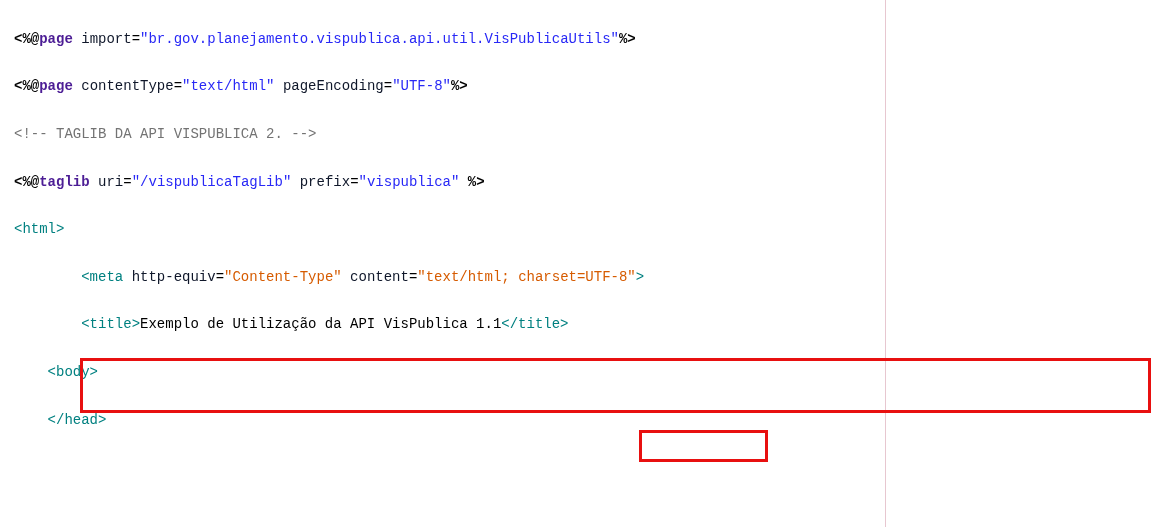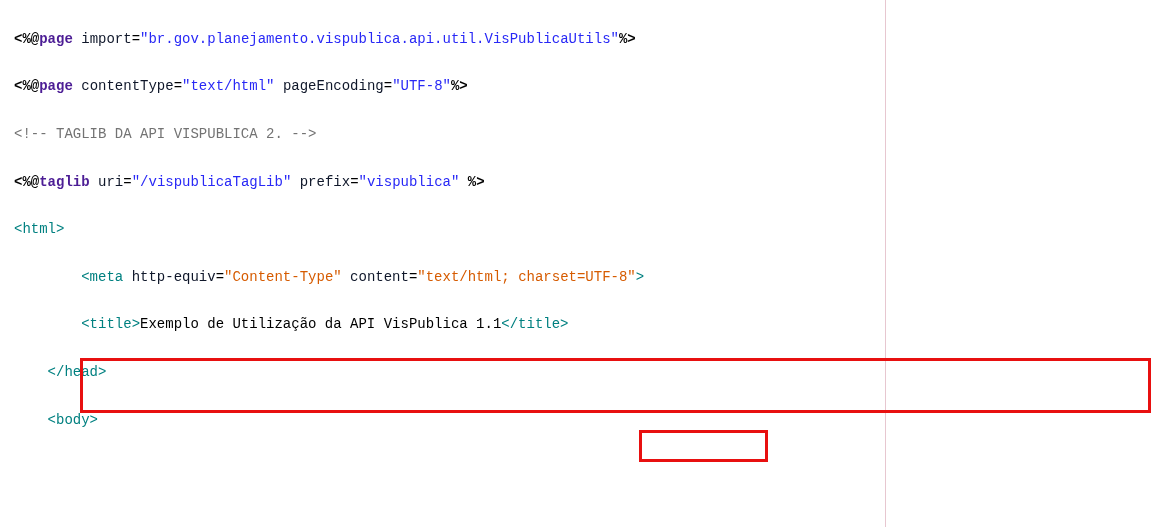--- a/index.html
+++ b/index.html
@@ -48,22 +48,22 @@
 <div class="ruler"></div>
 
 <div class="code-area">
 <div class="line"><span class="jspd">&lt;%@</span><span class="kw">page</span> <span class="attr">import</span><span class="black">=</span><span class="str">"br.gov.planejamento.vispublica.api.util.VisPublicaUtils"</span><span class="jspd">%&gt;</span></div>
 <div class="line"><span class="jspd">&lt;%@</span><span class="kw">page</span> <span class="attr">contentType</span><span class="black">=</span><span class="str">"text/html"</span> <span class="attr">pageEncoding</span><span class="black">=</span><span class="str">"UTF-8"</span><span class="jspd">%&gt;</span></div>
 <div class="line"><span class="cmt">&lt;!-- TAGLIB DA API VISPUBLICA 2. --&gt;</span></div>
 <div class="line"><span class="jspd">&lt;%@</span><span class="kw">taglib</span> <span class="attr">uri</span><span class="black">=</span><span class="str">"/vispublicaTagLib"</span> <span class="attr">prefix</span><span class="black">=</span><span class="str">"vispublica"</span> <span class="jspd">%&gt;</span></div>
 <div class="line"><span class="tag">&lt;html&gt;</span></div>
 <div class="line">        <span class="tag">&lt;meta </span><span class="attr">http-equiv</span><span class="black">=</span><span class="str-orange">"Content-Type"</span> <span class="attr">content</span><span class="black">=</span><span class="str-orange">"text/html; charset=UTF-8"</span><span class="tag">&gt;</span></div>
 <div class="line">        <span class="tag">&lt;title&gt;</span><span class="black">Exemplo de Utilização da API VisPublica 1.1</span><span class="tag">&lt;/title&gt;</span></div>
+<div class="line">    <span class="tag">&lt;body&gt;</span></div>
 <div class="line">    <span class="tag">&lt;/head&gt;</span></div>
-<div class="line">    <span class="tag">&lt;body&gt;</span></div>
 
 
 
 
 
 
 
 
 
 

